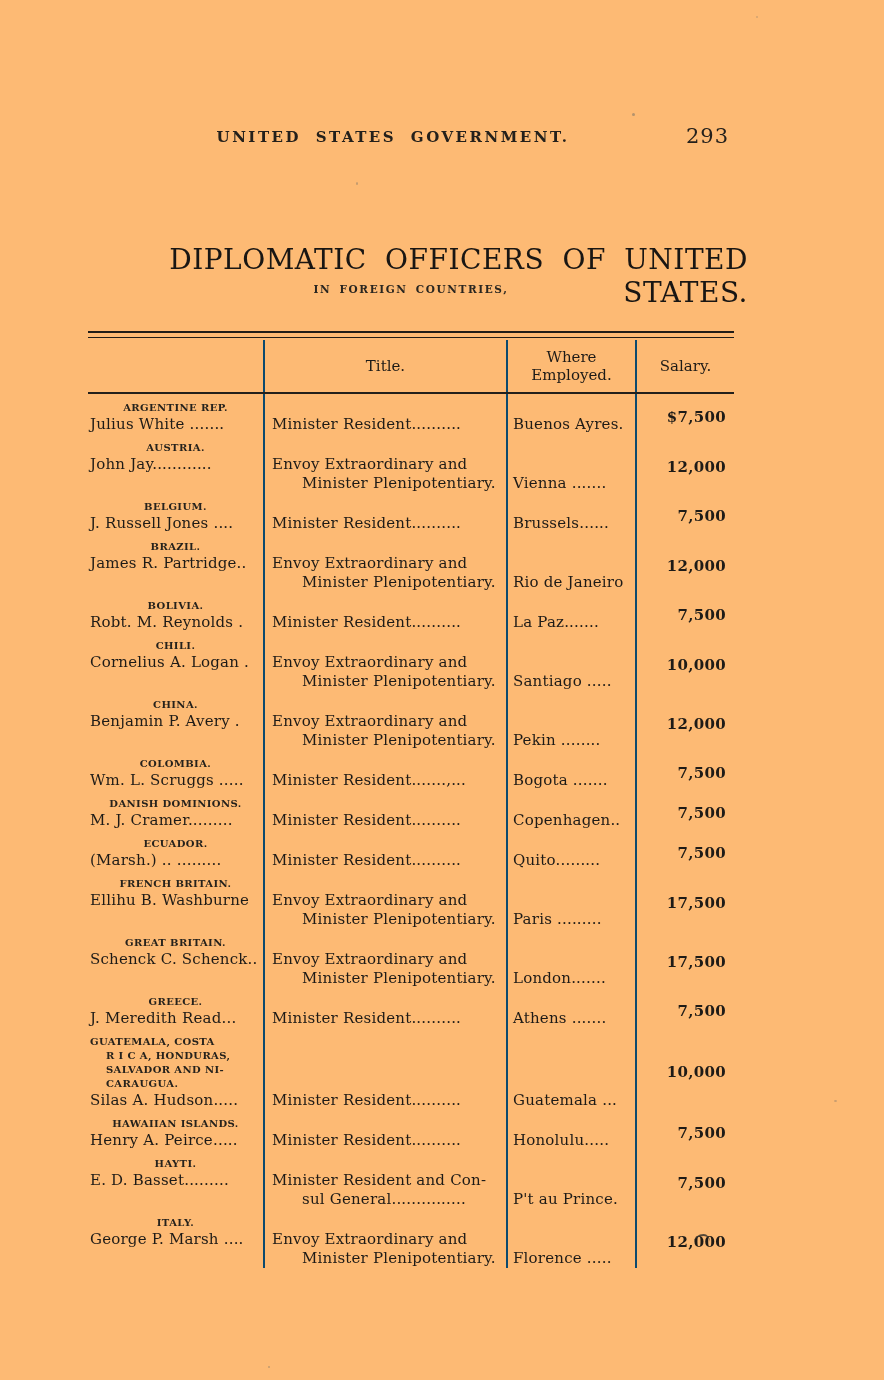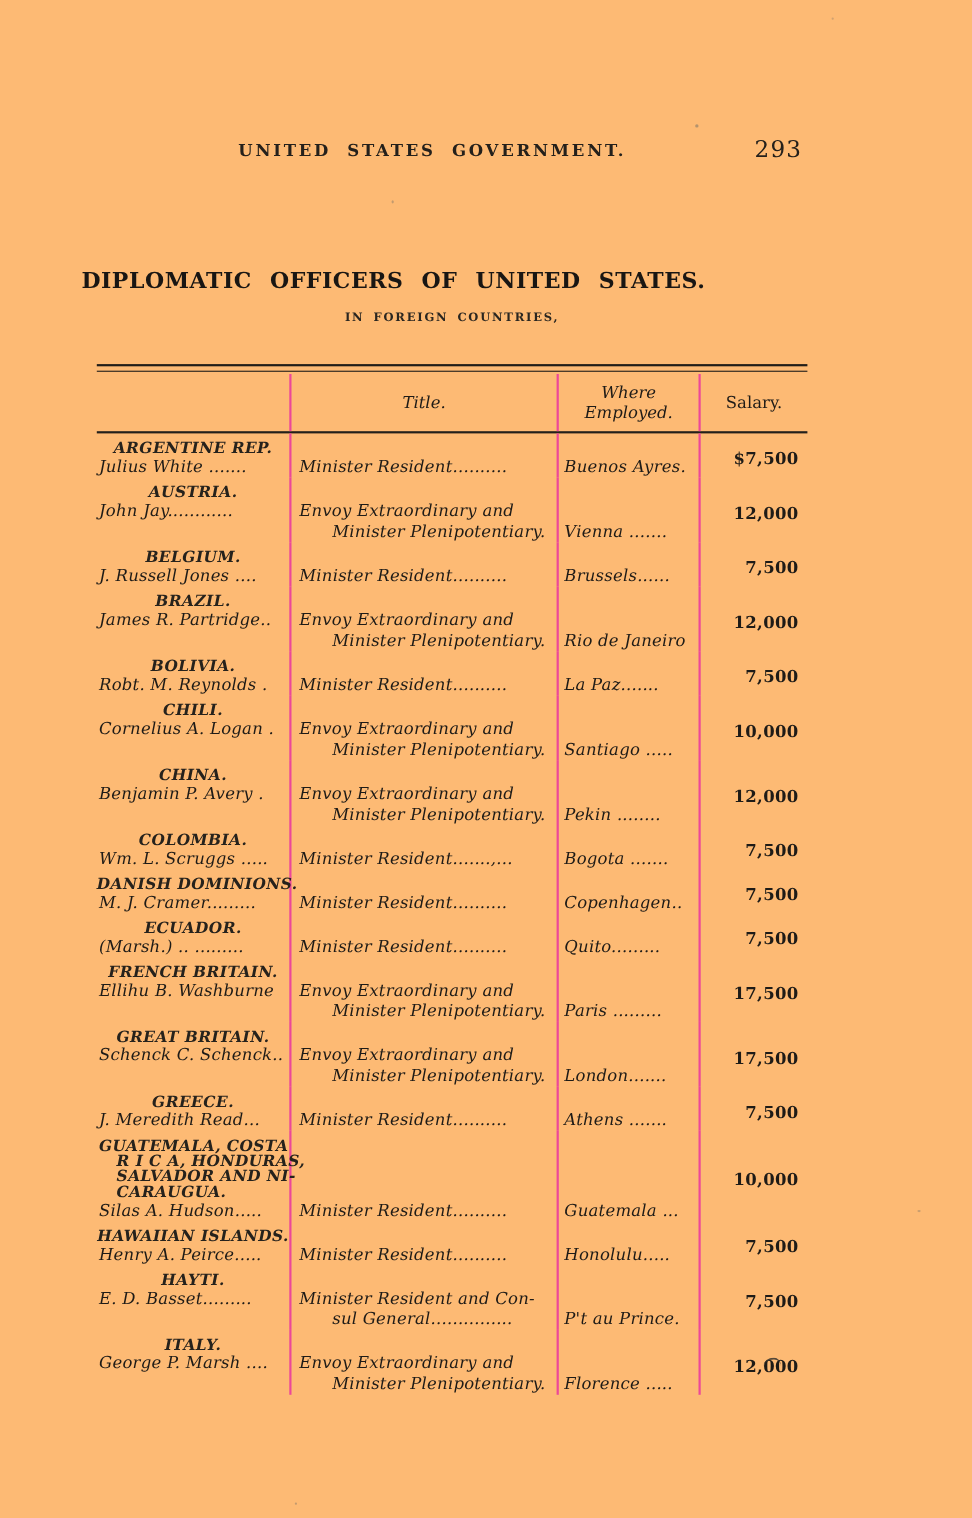--- a/index.html
+++ b/index.html
@@ -16,21 +16,21 @@
     position:absolute;top:128px;left:70px;width:646px;
     text-align:center;font-size:15px;font-weight:bold;
     letter-spacing:2.5px;word-spacing:7px;color:#24201b;
   }
   .page-no{
     position:absolute;top:124px;left:686px;
     font-size:21px;letter-spacing:1px;color:#24201b;
   }
   .main-title{
     position:absolute;top:243px;left:74px;width:674px;margin:0;
-    text-align:left;font-size:20px;font-weight:bold;
+    text-align:right;font-size:28px;font-weight:normal;
     letter-spacing:0.5px;word-spacing:9px;color:#191613;
   }
   .subtitle{
     position:absolute;top:283px;left:88px;width:646px;
     text-align:center;font-size:10.5px;font-weight:bold;
     letter-spacing:1.6px;word-spacing:3px;color:#2a2620;
   }
   
   .table{position:absolute;top:331px;left:88px;width:646px;}
   .double-rule{
@@ -46,29 +46,29 @@
     margin-top:2px;
     height:52px;
     border-bottom:2.5px solid #23201b;
     font-size:15px;
   }
   .thead .cell{
     display:flex;flex-direction:column;
     align-items:center;justify-content:center;
     line-height:18px;height:100%;
   }
-  .c-name,.c-title,.c-where{border-right:2px solid #ec4899;font-style:italic;}
+  .c-name,.c-title,.c-where{border-right:2px solid #0c4a6e;}
   .tbody .cell{box-sizing:border-box;}
   .trow .cell{padding-top:7px;}
   .trow .c-title{
     padding-top:calc(7px + var(--clines,1) * 14px);
     padding-left:7px;
   }
   .country{
-    font-size:14px;font-weight:bold;letter-spacing:0.4px;
+    font-size:10px;font-weight:bold;letter-spacing:0.4px;
     line-height:14px;text-align:center;color:#26221c;
     white-space:pre;
   }
   .country.multi{text-align:left;padding-left:2px;}
   .country.multi .cind{padding-left:16px;}
   .pname{
     font-size:15px;line-height:19px;white-space:pre;
     letter-spacing:0.2px;padding-left:2px;
   }
   .tline{

